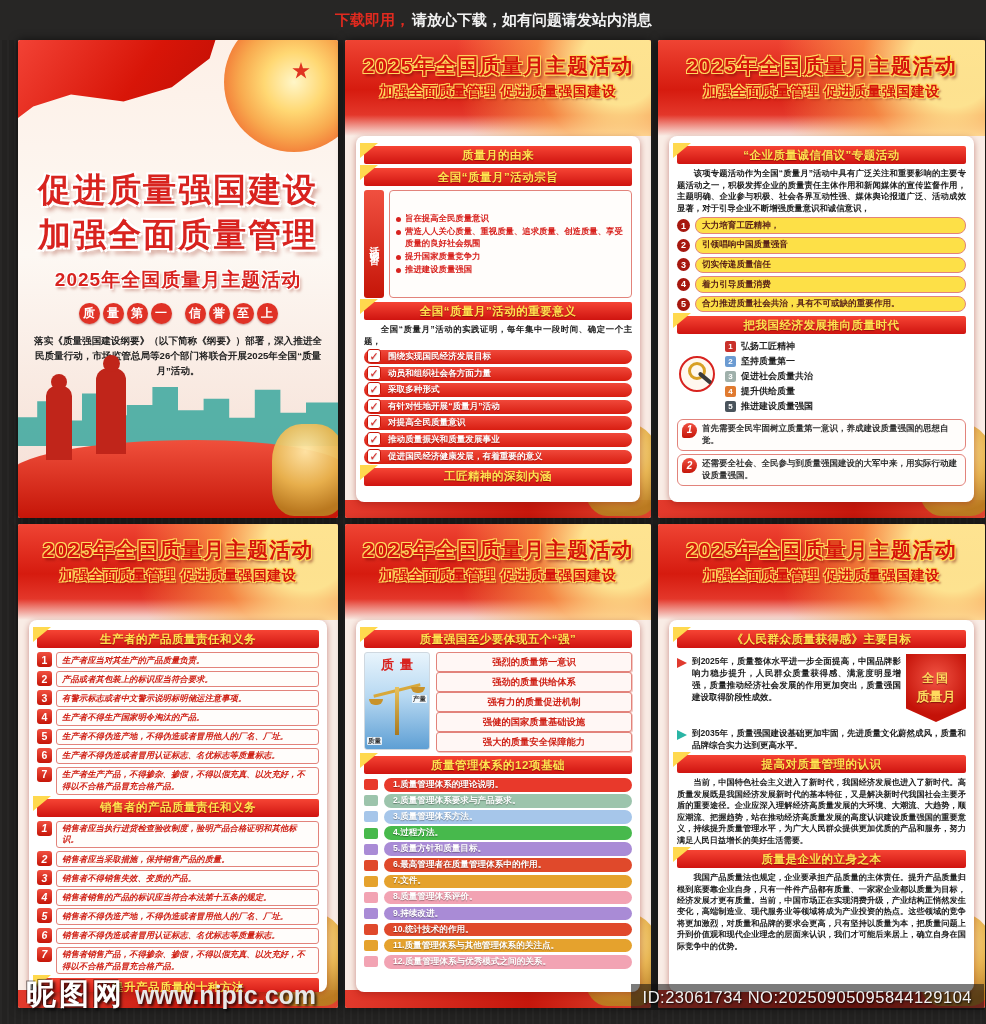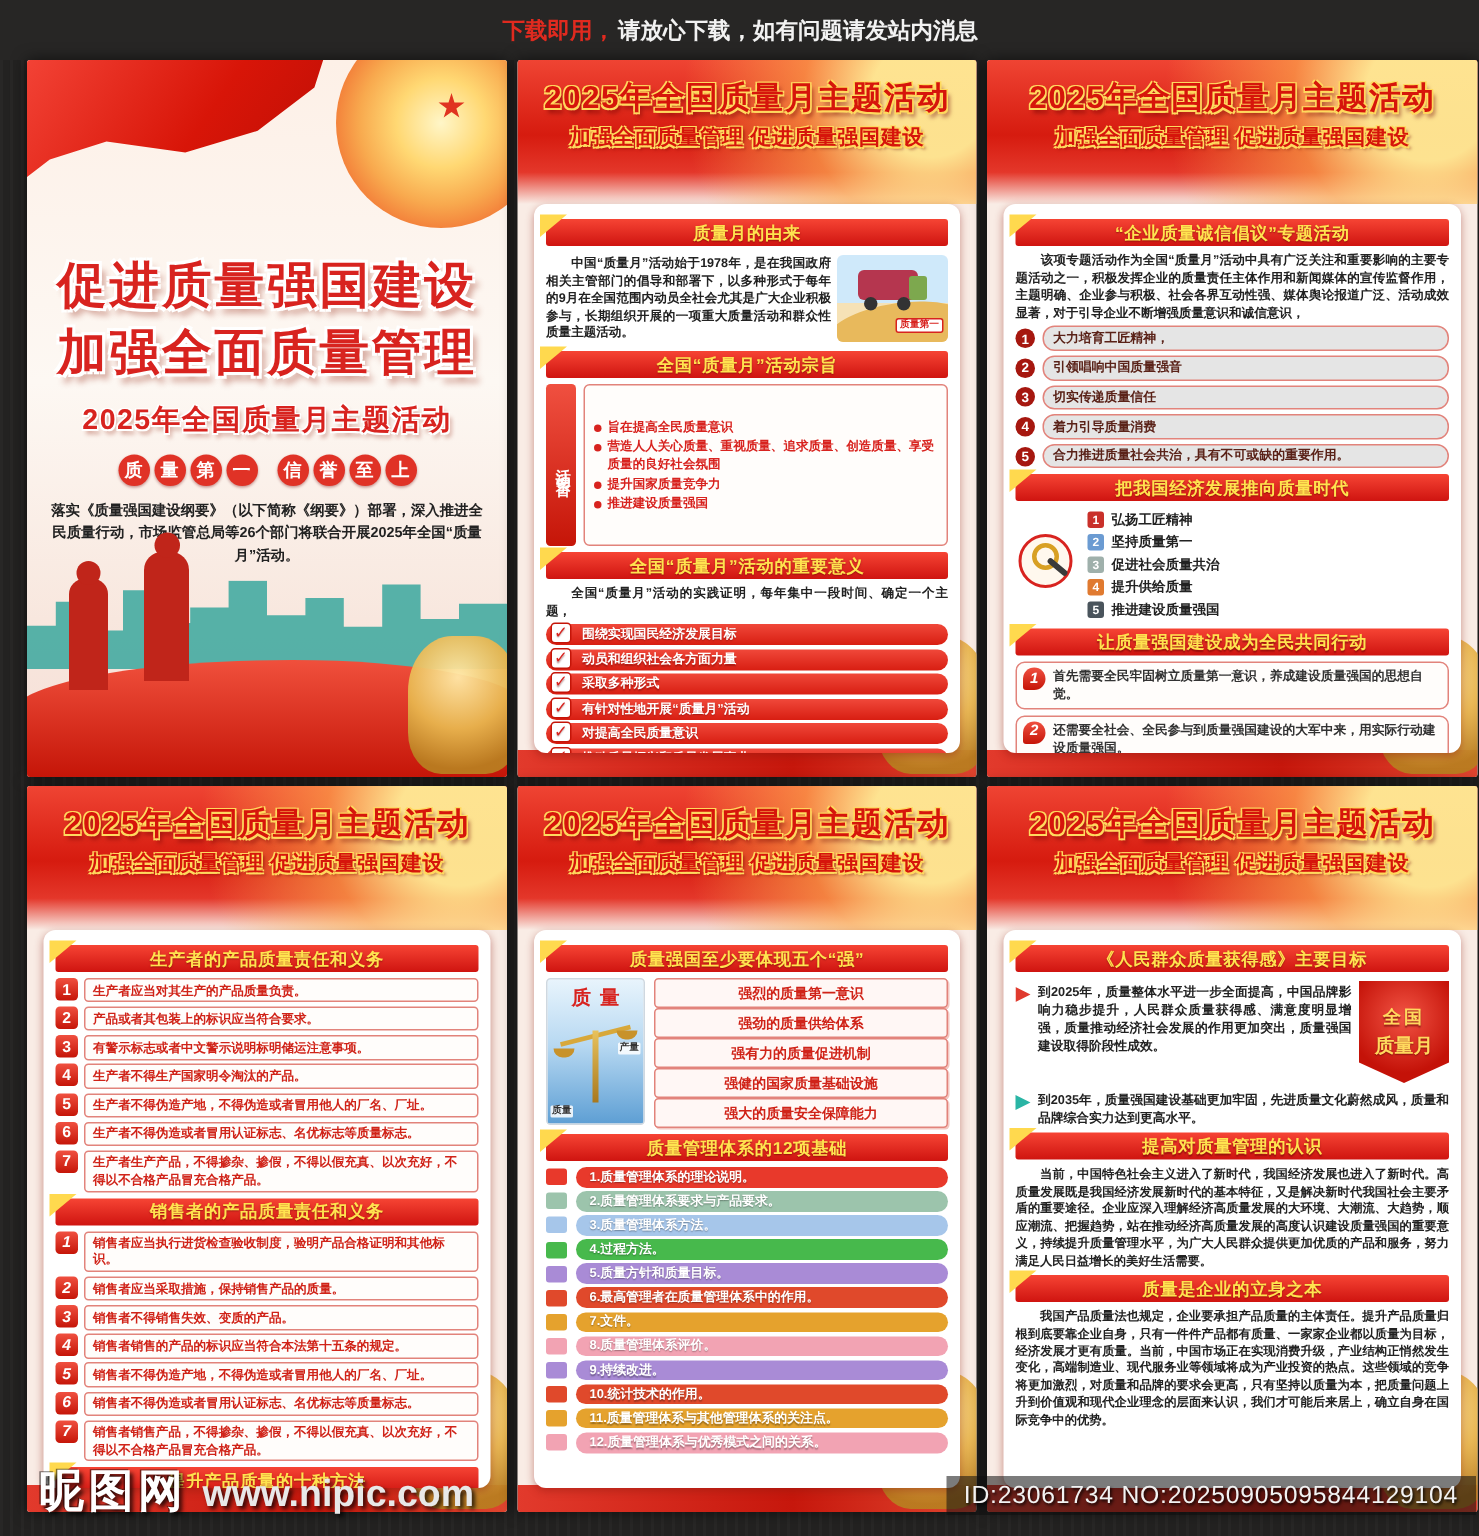--- a/index.html
+++ b/index.html
@@ -98,21 +98,21 @@
   .chk-row{position:relative;height:14px;border-radius:8px;margin:2.6px 0;display:flex;align-items:center;
        background:linear-gradient(180deg,#f0483a,#d81e12);color:#fff;font-size:8.6px;font-weight:bold;padding-left:24px;
        text-shadow:0 1px 1px rgba(90,0,0,.4);}
   .chk-box{position:absolute;left:3px;top:-1px;width:14px;height:14px;background:#fff;border:1.5px solid #c51508;
        border-radius:3px;color:#d8231f;font-size:11px;font-weight:900;line-height:13px;text-align:center;box-sizing:border-box;}
 
   
   .num-pill{display:flex;align-items:center;margin:3px 0;}
   .num-circle{width:13px;height:13px;border-radius:50%;background:#a6170f;color:#fff;font-size:9px;font-weight:bold;
        display:flex;align-items:center;justify-content:center;margin-right:5px;flex:none;}
-  .pill-box{flex:1;border:1px solid #e2837b;border-radius:8px;background:#e5e5e5;color:#5a2218;font-size:8.6px;
+  .pill-box{flex:1;border:1px solid #e2837b;border-radius:8px;background:#fde047;color:#5a2218;font-size:8.6px;
        font-weight:bold;padding:1.5px 6px;line-height:1.35;}
   .push-row{display:flex;align-items:center;margin:3px 0;}
   .mag{width:40px;height:46px;position:relative;flex:none;margin-right:8px;}
   .mag-circle{position:absolute;left:2px;top:2px;width:32px;height:32px;border-radius:50%;border:2px solid #d8231f;
        background:#fff8ee;}
   .mag-glass{position:absolute;left:11px;top:8px;width:12px;height:12px;border-radius:50%;border:3px solid #d8a024;}
   .mag-handle{position:absolute;left:20px;top:22px;width:16px;height:4px;background:#3a3a3a;border-radius:2px;transform:rotate(40deg);}
   .push-list{flex:1;}
   .push-item{display:flex;align-items:center;margin:2px 0;font-size:9px;font-weight:bold;color:#222;}
   .push-num{width:11px;height:11px;border-radius:2px;color:#fff;font-size:8px;font-weight:bold;display:flex;align-items:center;
@@ -127,21 +127,21 @@
   .act-num{position:absolute;left:4px;top:3px;width:15px;height:15px;background:linear-gradient(180deg,#f05040,#c51508);
        border-radius:50% 50% 50% 2px;color:#fff;font-style:italic;font-weight:900;font-size:10px;display:flex;
        align-items:center;justify-content:center;}
 
   
   .law-item{display:flex;margin:2.8px 0;}
   .law-num{width:15px;height:15px;border-radius:3px;background:linear-gradient(180deg,#f05040,#c51508);color:#fff;
        font-weight:900;font-size:10.5px;display:flex;align-items:center;justify-content:center;margin-right:4px;flex:none;}
   .law-num.it{font-style:italic;}
   .law-text{flex:1;border:1px solid #e2837b;border-radius:3px;background:#fffdfb;color:#d02318;font-size:8.4px;
-       font-weight:bold;padding:1.5px 5px;line-height:1.35;}
+       font-weight:bold;padding:1.5px 5px;line-height:1.35;font-style:italic;}
 
   
   .five{display:flex;margin:2px 0;}
   .scale-img{width:64px;height:96px;flex:none;border-radius:3px;margin-right:6px;position:relative;overflow:hidden;
        background:linear-gradient(180deg,#e8f4fc 0%,#b8d9f2 45%,#5e9fd4 100%);border:1px solid #cfd8e0;}
   .sc-title{text-align:center;color:#d8231f;font-size:13px;font-weight:900;letter-spacing:6px;margin-top:3px;padding-left:6px;}
   .sc-pole{position:absolute;left:30px;top:34px;width:4px;height:48px;background:linear-gradient(180deg,#e8c25c,#a8781e);}
   .sc-beam{position:absolute;left:8px;top:36px;width:48px;height:3px;background:#d8a83a;transform:rotate(-14deg);}
   .sc-pan1{position:absolute;left:4px;top:46px;width:14px;height:6px;border-radius:0 0 7px 7px;background:#c8922a;}
   .sc-pan2{position:absolute;right:4px;top:34px;width:14px;height:6px;border-radius:0 0 7px 7px;background:#c8922a;}
@@ -239,31 +239,20 @@
     <div class="ph1">2025年全国质量月主题活动</div>
     <div class="ph2">加强全面质量管理 促进质量强国建设</div>
   </div>
   <div class="bottom-band"></div>
   <div class="lion"></div>
   <div class="panel">
     <div class="sec-bar">
       <span class="sec-accent"></span>
       <span class="sec-title">质量月的由来</span>
     </div>
-    <div class="origin">
-      <div class="o-img">
-        <div class="o-road"></div>
-        <div class="o-truck"></div>
-        <div class="o-cab"></div>
-        <div class="o-wheel" style="left:18px;"></div>
-        <div class="o-wheel" style="left:40px;"></div>
-        <div class="o-sign">质量第一</div>
-      </div>
-      <p class="body-p">中国“质量月”活动始于1978年，是在我国政府相关主管部门的倡导和部署下，以多种形式于每年的9月在全国范围内动员全社会尤其是广大企业积极参与，长期组织开展的一项重大质量活动和群众性质量主题活动。</p>
-    </div>
     <div class="sec-bar">
       <span class="sec-accent"></span>
       <span class="sec-title">全国“质量月”活动宗旨</span>
     </div>
     <div class="purpose">
       <div class="p-side">活动宗旨</div>
       <div class="p-list">
         <div class="p-item">旨在提高全民质量意识</div>
         <div class="p-item">营造人人关心质量、重视质量、追求质量、创造质量、享受质量的良好社会氛围</div>
         <div class="p-item">提升国家质量竞争力</div>
@@ -374,24 +363,20 @@
         <div class="push-item">
             <span class="push-num">4</span>
             <span>提升供给质量</span>
           </div>
         <div class="push-item">
             <span class="push-num">5</span>
             <span>推进建设质量强国</span>
           </div>
       </div>
     </div>
-    <div class="sec-bar">
-      <span class="sec-accent"></span>
-      <span class="sec-title">让质量强国建设成为全民共同行动</span>
-    </div>
     <div>
       <div class="act-box"><span class="act-num">1</span><span>首先需要全民牢固树立质量第一意识，养成建设质量强国的思想自觉。</span></div>
       <div class="act-box"><span class="act-num">2</span><span>还需要全社会、全民参与到质量强国建设的大军中来，用实际行动建设质量强国。</span></div>
 
     </div>
 
   </div>
 </div>
 
 <div class="poster" id="p4">

